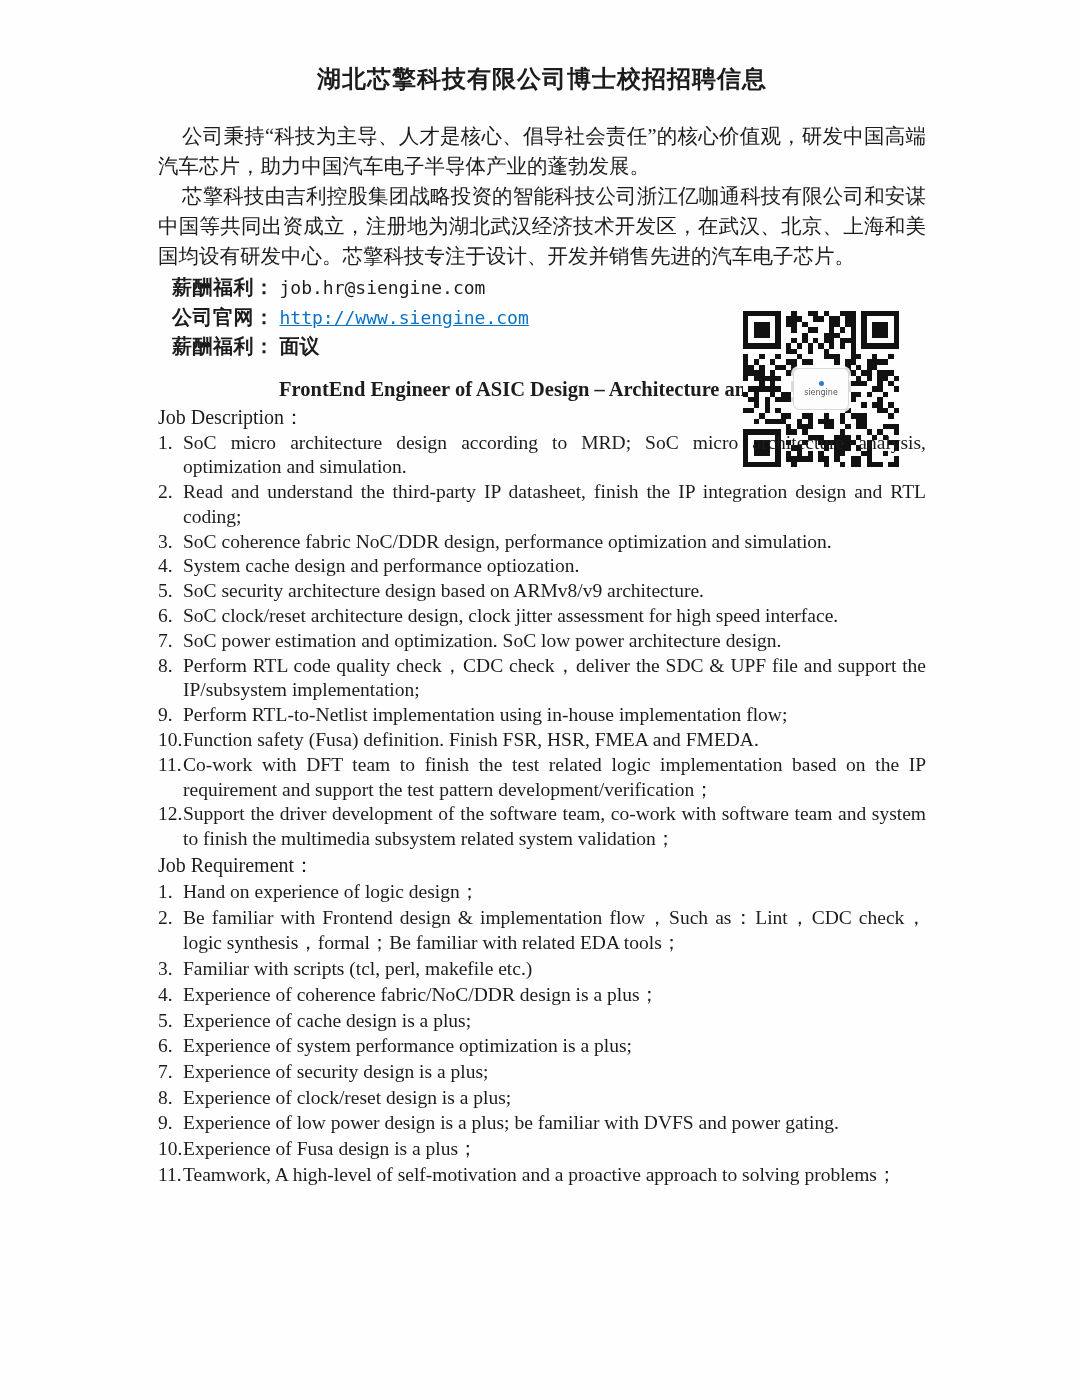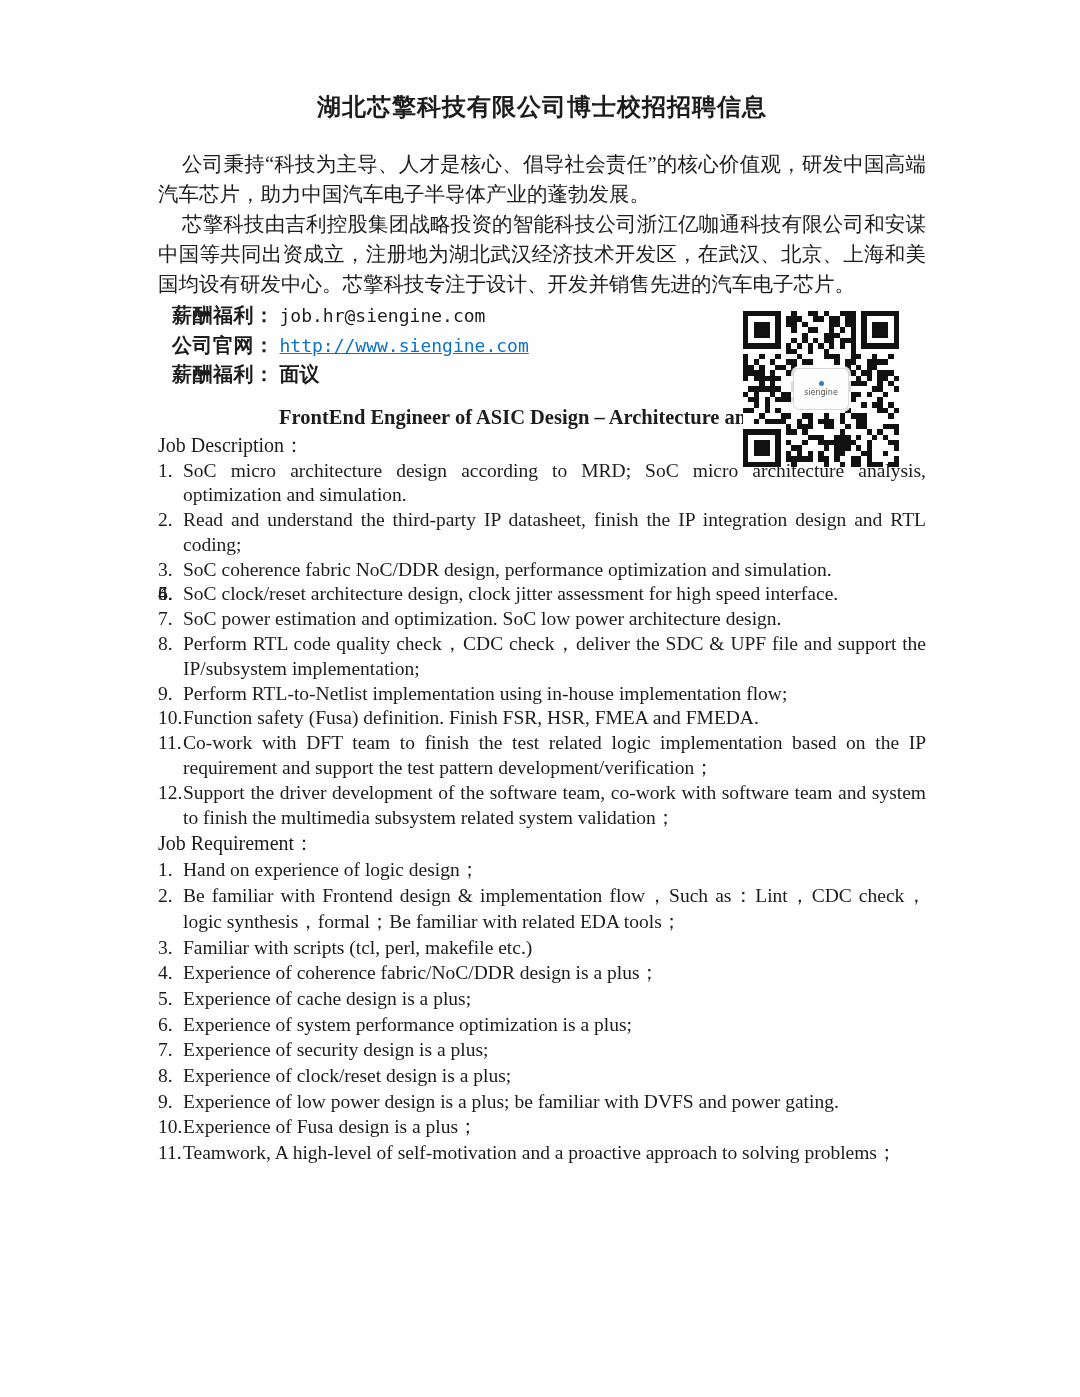--- a/index.html
+++ b/index.html
@@ -6,21 +6,21 @@
   .page{
     position:relative;
     width:1080px;
     height:1397px;
     margin:0 auto;
     background:#fefefe;
     color:#1c1c1c;
     font-family:"Liberation Serif","DejaVu Serif",serif;
     overflow:hidden;
     box-sizing:border-box;
-    padding:92px 154px 0 158px;
+    padding:64px 154px 0 158px;
   }
   .doc-title{
     margin:0 0 27px 0;
     font-size:24px;
     line-height:30px;
     font-weight:700;
     text-align:center;
     letter-spacing:1px;
   }
   .intro p{
@@ -440,22 +440,22 @@
     </div>
   </div>
 
   <h2 class="job-title">FrontEnd Engineer of ASIC Design – Architecture and Fusa</h2>
 
   <div class="sec-heading">Job Description：</div>
   <ol class="plain desc">
       <li><span class="num">1.</span><span>SoC micro architecture design according to MRD; SoC micro architecture analysis, optimization and simulation.</span></li>
       <li><span class="num">2.</span><span>Read and understand the third-party IP datasheet, finish the IP integration design and RTL coding;</span></li>
       <li><span class="num">3.</span><span>SoC coherence fabric NoC/DDR design, performance optimization and simulation.</span></li>
-      <li><span class="num">4.</span></li>
-      <li><span class="num">5.</span></li>
+      <li><span class="num">4.</span><span>System cache design and performance optiozation.</span></li>
+      <li><span class="num">5.</span><span>SoC security architecture design based on ARMv8/v9 architecture.</span></li>
       <li><span class="num">6.</span><span>SoC clock/reset architecture design, clock jitter assessment for high speed interface.</span></li>
       <li><span class="num">7.</span><span>SoC power estimation and optimization. SoC low power architecture design.</span></li>
       <li><span class="num">8.</span><span>Perform RTL code quality check，CDC check，deliver the SDC &amp; UPF file and support the IP/subsystem implementation;</span></li>
       <li><span class="num">9.</span><span>Perform RTL-to-Netlist implementation using in-house implementation flow;</span></li>
       <li><span class="num">10.</span><span>Function safety (Fusa) definition. Finish FSR, HSR, FMEA and FMEDA.</span></li>
       <li><span class="num">11.</span><span>Co-work with DFT team to finish the test related logic implementation based on the IP requirement and support the test pattern development/verification；</span></li>
       <li><span class="num">12.</span><span>Support the driver development of the software team, co-work with software team and system to finish the multimedia subsystem related system validation；</span></li>
     </ol>
 
   <div class="sec-heading req-heading">Job Requirement：</div>

